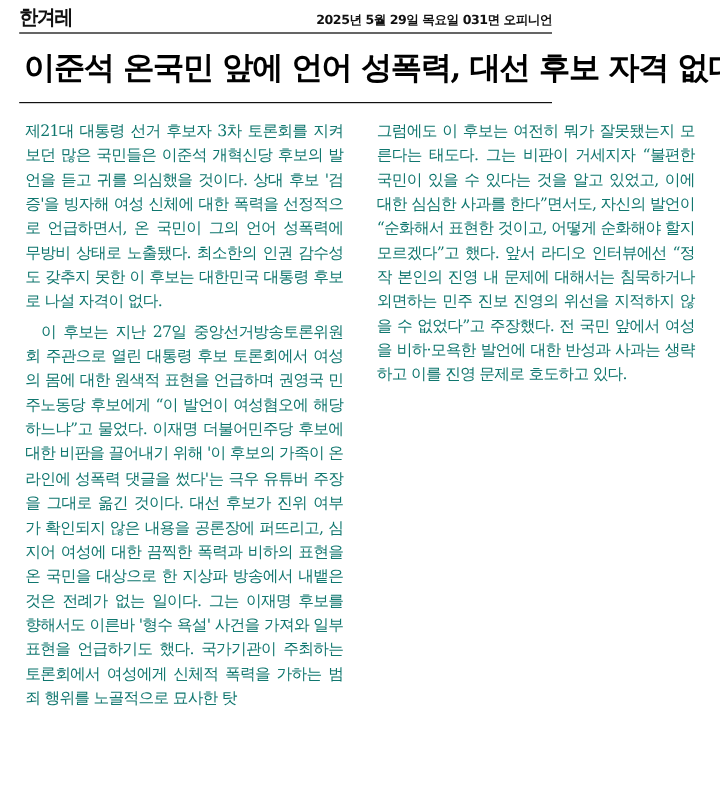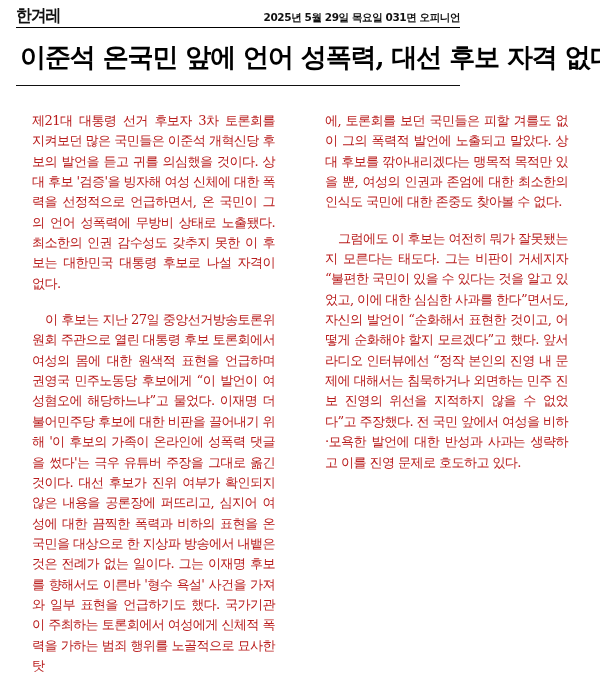--- a/index.html
+++ b/index.html
@@ -84,29 +84,29 @@
     display: flex;
     margin-top: 9px;
     gap: 18px;
     align-items: flex-start;
   }
   .column {
     width: 275px;
     flex: 0 0 275px;
   }
   .column p {
-    margin: 16px;
+    margin: 5px;
     font-family: "DejaVu Serif", "Liberation Serif", serif;
     font-size: 13.1px;
     line-height: 20.35px;
     letter-spacing: -0.62px;
     text-align: justify;
     text-justify: inter-character;
     word-break: break-all;
-    color: #b91c1c;
+    color: #0f766e;
   }
   .column p + p {
     text-indent: 1em;
   }
   .column p.cont {
     text-indent: 0;
   }
 </style>
 </head>
 <body>
@@ -125,19 +125,18 @@
   <hr class="rule-under-headline">
 
   <div class="columns">
 
     <div class="column">
       <p>제21대 대통령 선거 후보자 3차 토론회를 지켜보던 많은 국민들은 이준석 개혁신당 후보의 발언을 듣고 귀를 의심했을 것이다. 상대 후보 '검증'을 빙자해 여성 신체에 대한 폭력을 선정적으로 언급하면서, 온 국민이 그의 언어 성폭력에 무방비 상태로 노출됐다. 최소한의 인권 감수성도 갖추지 못한 이 후보는 대한민국 대통령 후보로 나설 자격이 없다.</p>
       <p>이 후보는 지난 27일 중앙선거방송토론위원회 주관으로 열린 대통령 후보 토론회에서 여성의 몸에 대한 원색적 표현을 언급하며 권영국 민주노동당 후보에게 “이 발언이 여성혐오에 해당하느냐”고 물었다. 이재명 더불어민주당 후보에 대한 비판을 끌어내기 위해 '이 후보의 가족이 온라인에 성폭력 댓글을 썼다'는 극우 유튜버 주장을 그대로 옮긴 것이다. 대선 후보가 진위 여부가 확인되지 않은 내용을 공론장에 퍼뜨리고, 심지어 여성에 대한 끔찍한 폭력과 비하의 표현을 온 국민을 대상으로 한 지상파 방송에서 내뱉은 것은 전례가 없는 일이다. 그는 이재명 후보를 향해서도 이른바 '형수 욕설' 사건을 가져와 일부 표현을 언급하기도 했다. 국가기관이 주최하는 토론회에서 여성에게 신체적 폭력을 가하는 범죄 행위를 노골적으로 묘사한 탓</p>
     </div>
 
     <div class="column">
-      <p class="cont">에, 토론회를 보던 국민들은 피할 겨를도 없이 그의 폭력적 발언에 노출되고 말았다. 상대 후보를 깎아내리겠다는 맹목적 목적만 있을 뿐, 여성의 인권과 존엄에 대한 최소한의 인식도 국민에 대한 존중도 찾아볼 수 없다.</p>
       <p>그럼에도 이 후보는 여전히 뭐가 잘못됐는지 모른다는 태도다. 그는 비판이 거세지자 “불편한 국민이 있을 수 있다는 것을 알고 있었고, 이에 대한 심심한 사과를 한다”면서도, 자신의 발언이 “순화해서 표현한 것이고, 어떻게 순화해야 할지 모르겠다”고 했다. 앞서 라디오 인터뷰에선 “정작 본인의 진영 내 문제에 대해서는 침묵하거나 외면하는 민주 진보 진영의 위선을 지적하지 않을 수 없었다”고 주장했다. 전 국민 앞에서 여성을 비하·모욕한 발언에 대한 반성과 사과는 생략하고 이를 진영 문제로 호도하고 있다.</p>
     </div>
 
   </div>
 
 </div>
 
 </body></html>

